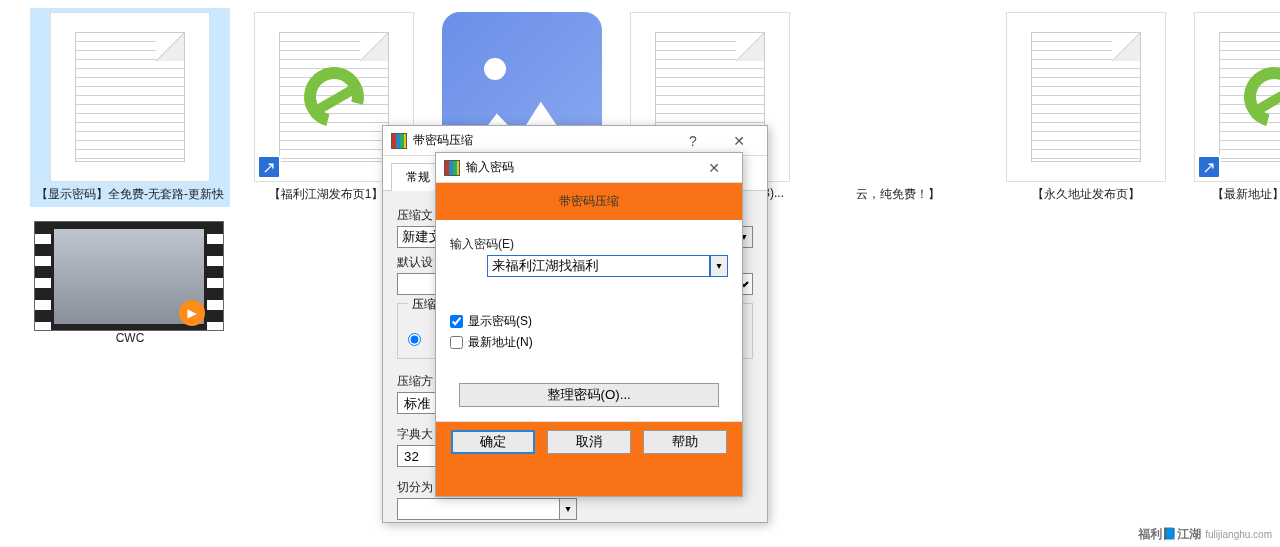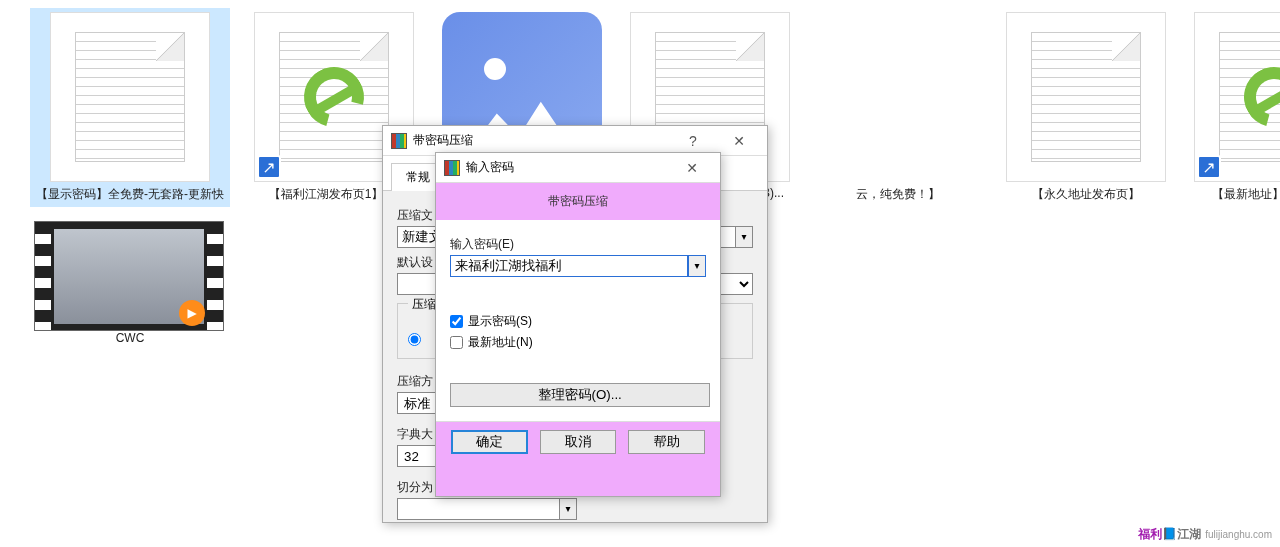--- a/index.html
+++ b/index.html
@@ -122,21 +122,21 @@
   .check{display:flex;gap:5px;margin:4px 0}
   .combo{display:flex}
   .combo .txt{flex:1;border-right:none}
   .combo .dd{width:18px;height:22px;border:1px solid #888;background:#eee;text-align:center;line-height:20px;font-size:10px;cursor:pointer}
   .half{width:180px;display:inline-block}
   .watermark{
     position:absolute;right:8px;bottom:4px;font-size:12px;color:#888;
     display:flex;align-items:center;gap:4px;
   }
   .wm-logo{font-weight:bold}
-  .wm-logo .a{color:#a21caf}.wm-logo .b{color:#737373}
+  .wm-logo .a{color:#737373}.wm-logo .b{color:#737373}
   .wm-url{font-size:10px;color:#999}
 </style>
 </head>
 <body>
 
 <div class="desktop">
   <div class="file-col">
     <div class="file-item selected">
       <div class="icon-box">
           <div class="paper-lines"></div>
@@ -246,33 +246,33 @@
       </div>
     </div>
   </div>
   <div class="btnrow">
     
     
     
   </div>
 </div>
 
-<div class="win" style="left:435px;top:152px;width:286px;height:345px;background:#f0abfc">
+<div class="win" style="left:435px;top:152px;width:308px;height:345px;background:#f97316">
   <div class="titlebar">
     <div class="tb-icon"></div>
     <span>输入密码</span>
     <span class="sp"></span>
     <span class="x">✕</span>
   </div>
   <div style="text-align:center;padding:10px 0;color:#333">带密码压缩</div>
   <div class="form-body" style="background:#fff">
     <div class="row">
       <span class="lbl">输入密码(E)</span>
       <div class="combo">
-        <input class="txt" style="border: 1px solid rgb(42, 111, 214);" value="来福利江湖找福利">
+        <input class="txt" style="border: 1px solid rgb(42, 111, 214); margin-left: 37px;" value="来福利江湖找福利">
         <div class="dd" style="border:1px solid #2a6fd6">▾</div>
       </div>
     </div>
     <div style="height:26px"></div>
     <div class="check">
       <input type="checkbox" checked="" style="">
       <span>显示密码(S)</span>
     </div>
     <div class="check">
       <input type="checkbox" style="">

